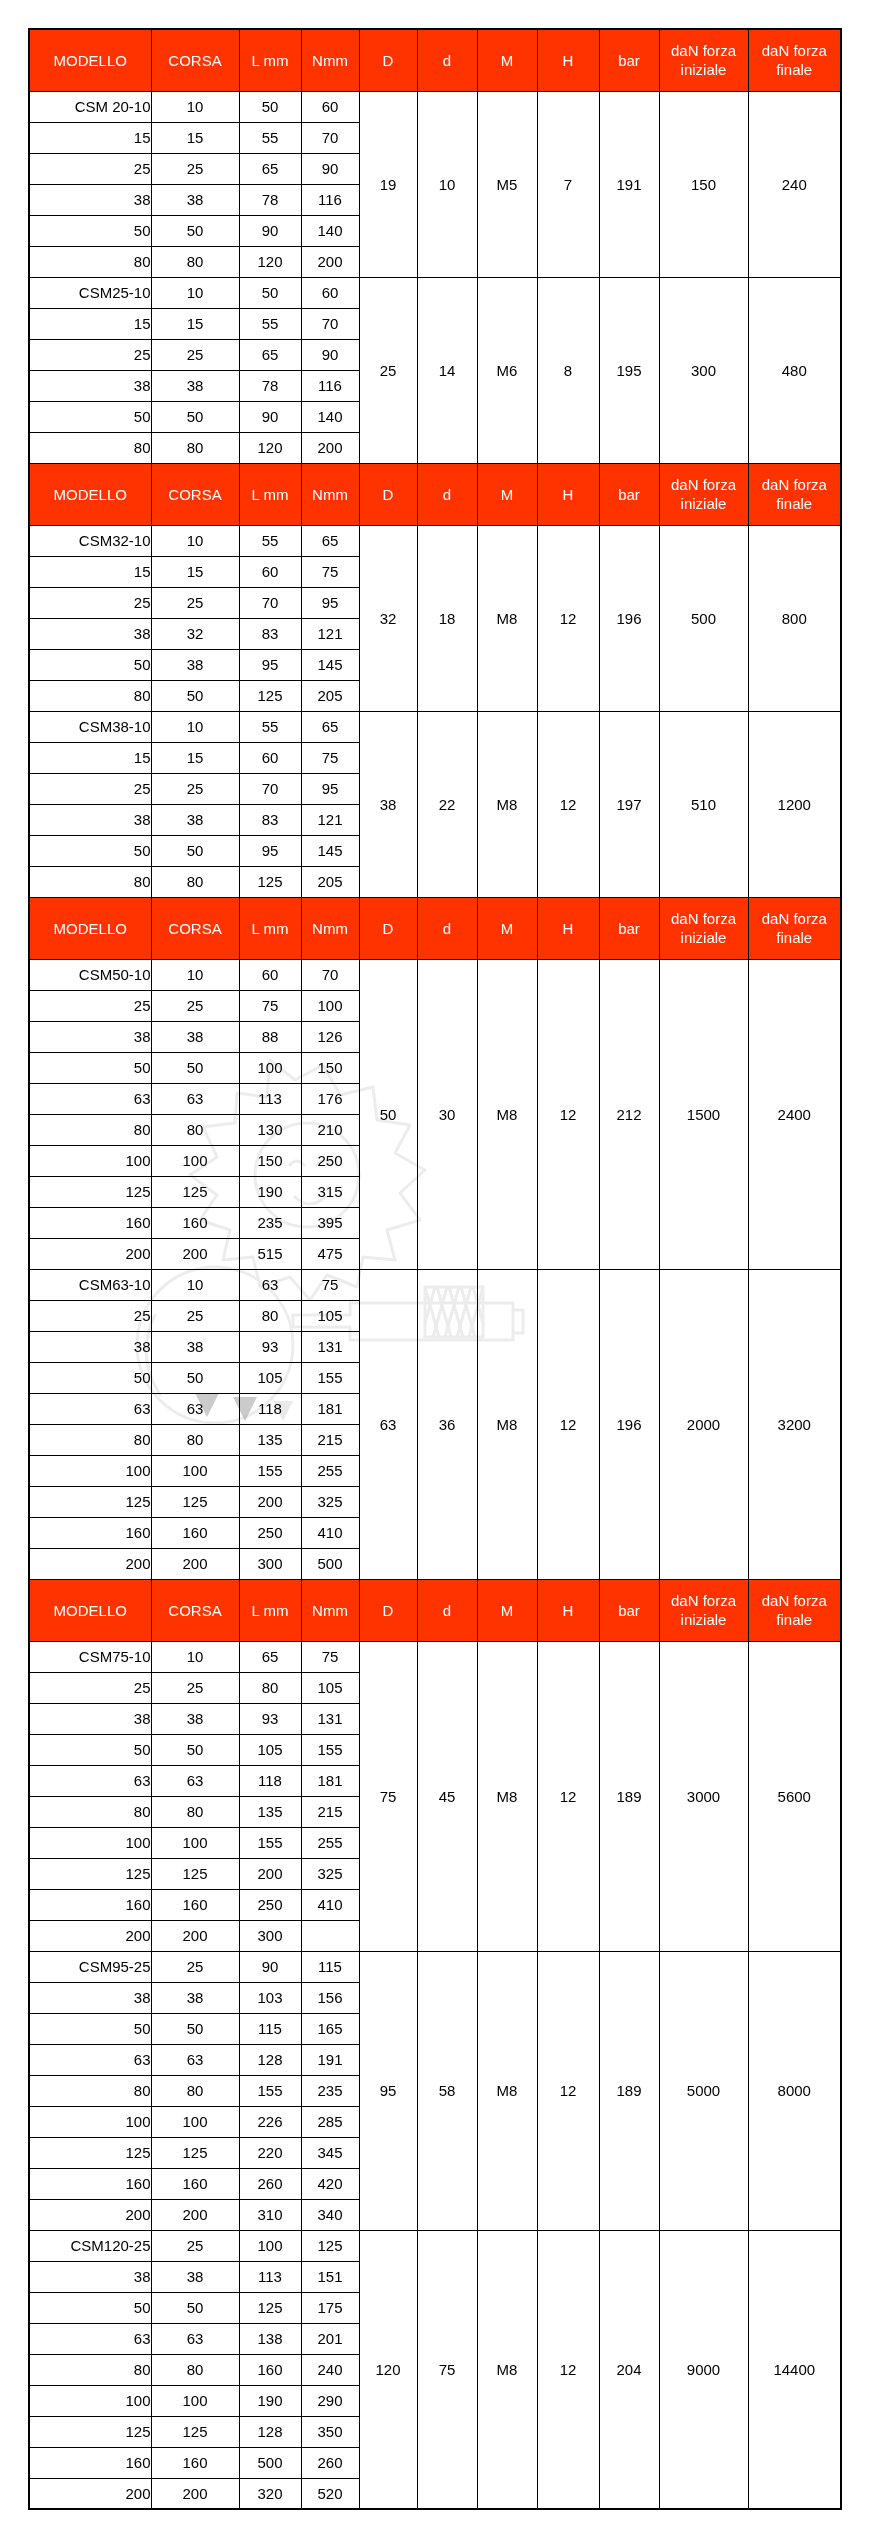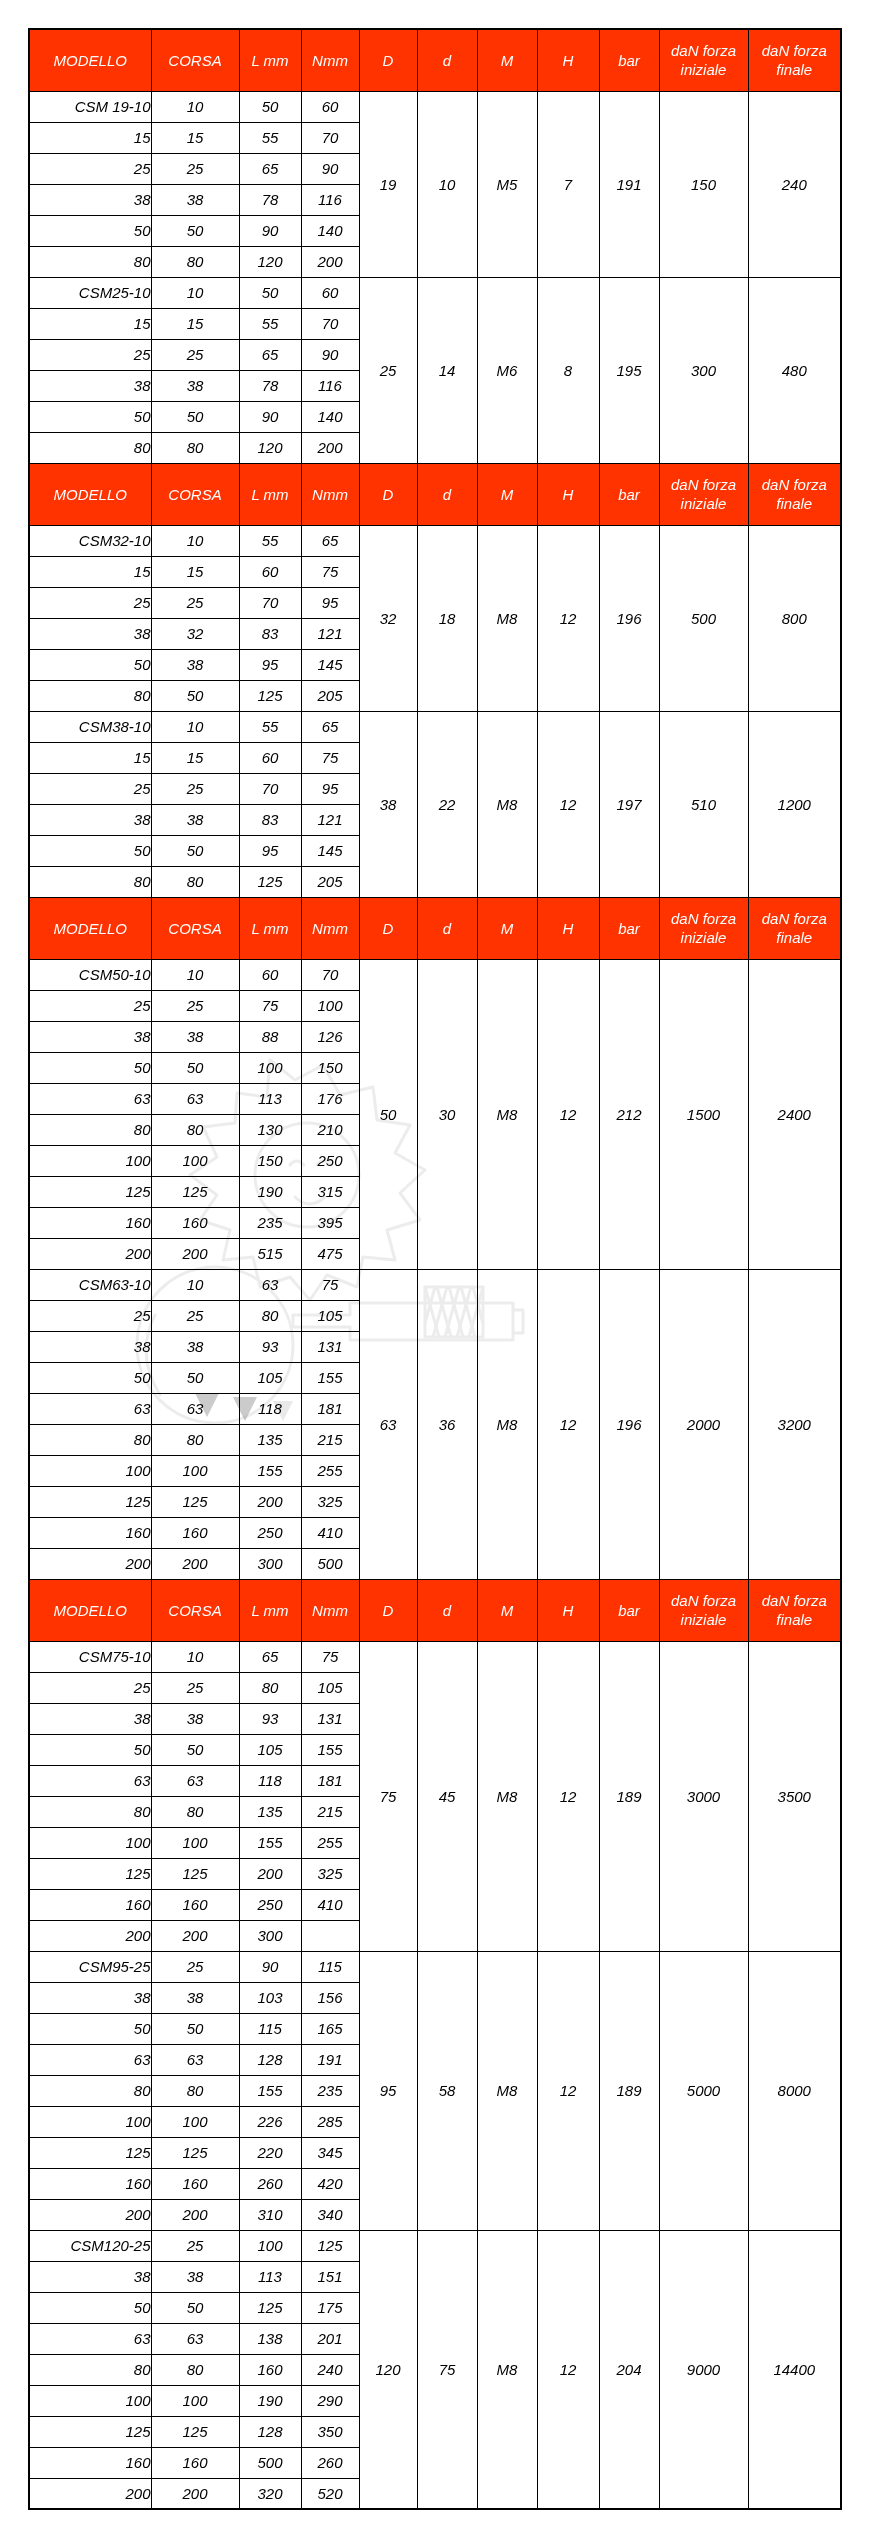--- a/index.html
+++ b/index.html
@@ -24,21 +24,20 @@
   table.spec {
     position: absolute;
     left: 28px;
     top: 28px;
     z-index: 1;
     border-collapse: collapse;
     table-layout: fixed;
     width: 812px;
     border: 2px solid #000000;
     background: transparent;
-    font-style: italic;
   }
   table.spec th, table.spec td {
     border: 1px solid #000000;
     font-size: 15px;
     padding: 0;
     overflow: hidden;
     background: transparent;
   }
   tr.header-row { height: 62px; }
   tr.data-row   { height: 31px; }
@@ -122,21 +121,21 @@
           <th>Nmm</th>
           <th>D</th>
           <th>d</th>
           <th>M</th>
           <th>H</th>
           <th>bar</th>
           <th>daN forza iniziale</th>
           <th>daN forza finale</th>
         </tr>
         <tr class="data-row">
-          <td class="model-cell">CSM 19-10</td>
+          <td class="model-cell">CSM 20-10</td>
           <td class="num-cell">10</td>
           <td class="num-cell">50</td>
           <td class="num-cell">60</td>
           <td rowspan="6" class="merged-cell">19</td>
           <td rowspan="6" class="merged-cell">10</td>
           <td rowspan="6" class="merged-cell">M5</td>
           <td rowspan="6" class="merged-cell">7</td>
           <td rowspan="6" class="merged-cell">191</td>
           <td rowspan="6" class="merged-cell">150</td>
           <td rowspan="6" class="merged-cell">240</td>
@@ -477,21 +476,21 @@
           <td class="model-cell">CSM75-10</td>
           <td class="num-cell">10</td>
           <td class="num-cell">65</td>
           <td class="num-cell">75</td>
           <td rowspan="10" class="merged-cell">75</td>
           <td rowspan="10" class="merged-cell">45</td>
           <td rowspan="10" class="merged-cell">M8</td>
           <td rowspan="10" class="merged-cell">12</td>
           <td rowspan="10" class="merged-cell">189</td>
           <td rowspan="10" class="merged-cell">3000</td>
-          <td rowspan="10" class="merged-cell">3500</td>
+          <td rowspan="10" class="merged-cell">5600</td>
         </tr>
         <tr class="data-row">
           <td class="model-cell">25</td>
           <td class="num-cell">25</td>
           <td class="num-cell">80</td>
           <td class="num-cell">105</td>
         </tr>
         <tr class="data-row">
           <td class="model-cell">38</td>
           <td class="num-cell">38</td>

